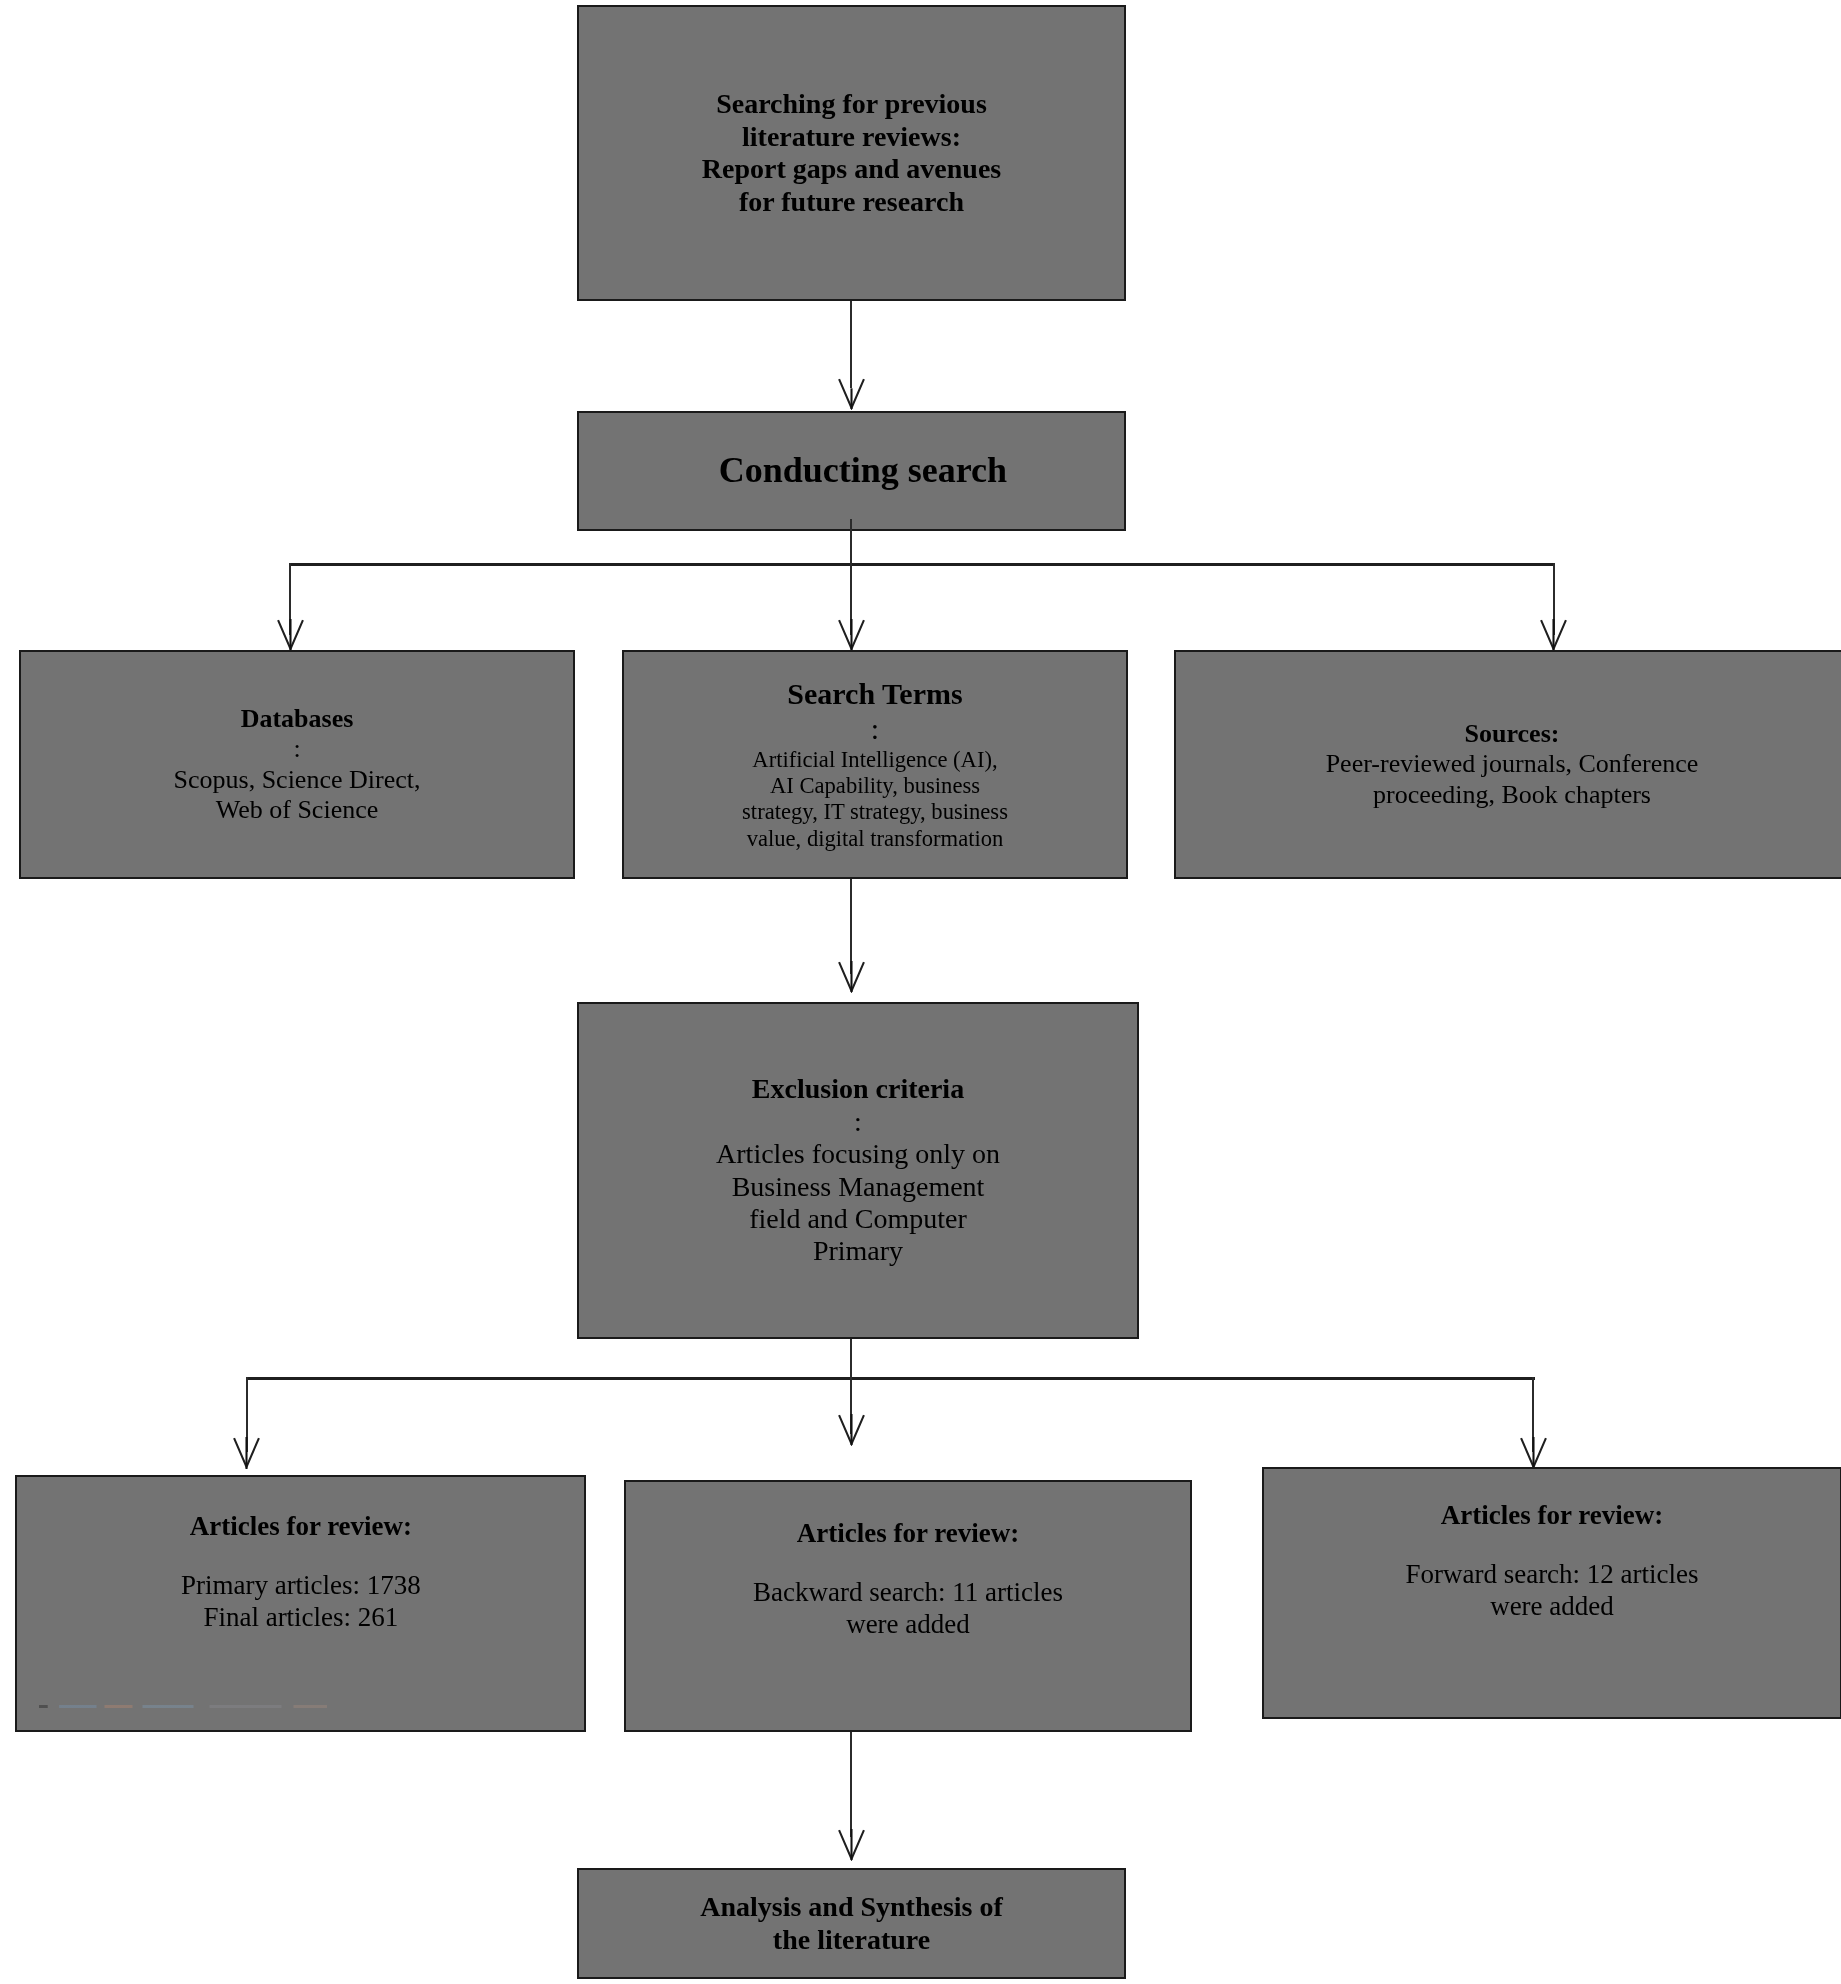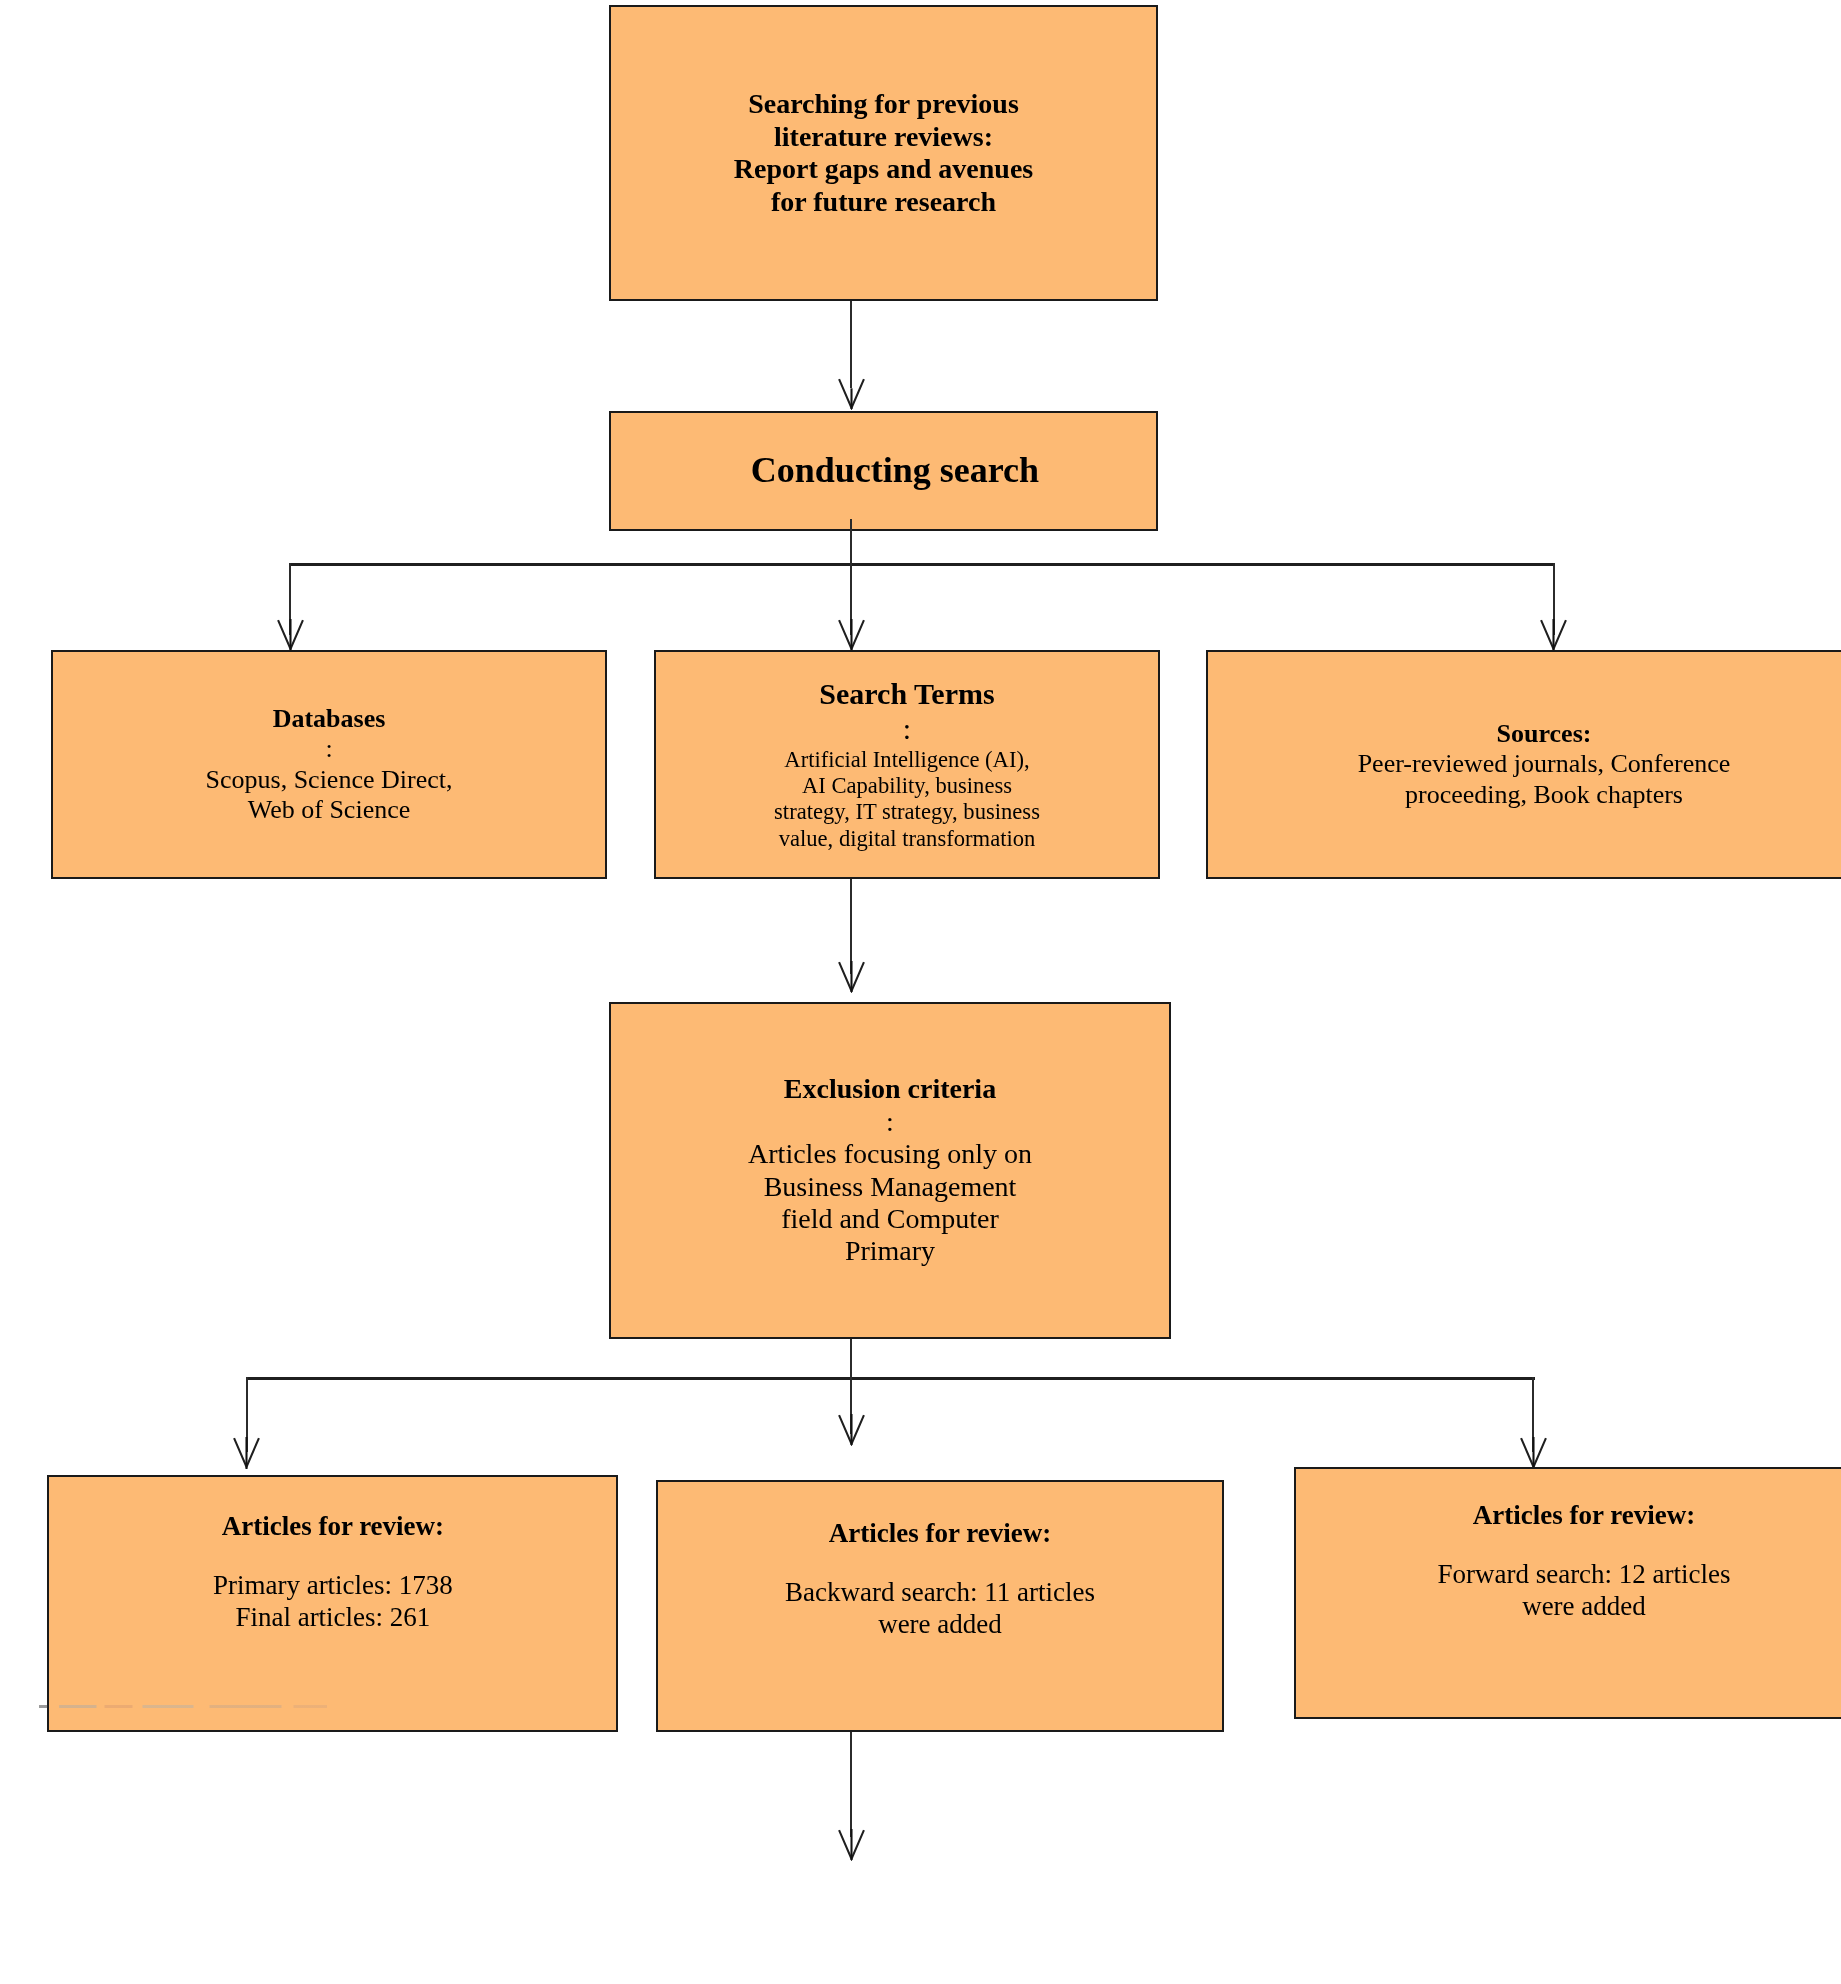--- a/index.html
+++ b/index.html
@@ -14,30 +14,29 @@
     height: 1985px;
     background: #ffffff;
     overflow: hidden;
     font-family: "Liberation Serif", "DejaVu Serif", serif;
     color: #000000;
   }
   
   .node {
     position: absolute;
     box-sizing: border-box;
-    background: #fdba74;
+    background: #737373;
     border: 2.6px solid #1a1a1a;
     display: flex;
     flex-direction: column;
     align-items: center;
     justify-content: center;
     text-align: center;
     padding: 5.1px 9.3px;
     line-height: 1.16;
-    margin-left: 32px;
   }
   .hdr-inline {
     font-weight: bold;
   }
   .hdr-inline-after {
     font-weight: normal;
   }
   .bold-all { font-weight: bold; }
 
   
@@ -243,15 +242,21 @@
   </div>
 
   <div class="vline" style="left:850px; top:1732px; height:105px;"></div>
   <div class="arrow" style="left:837px; top:1829px;">
     <svg viewBox="0 0 56 62" preserveAspectRatio="none">
       <path d="M4 2 L28 58 L52 2" fill="none" stroke="#1f1f1f" stroke-width="4"></path>
       <path d="M28 0 L28 60" stroke="#111" stroke-width="4"></path>
     </svg>
   </div>
 
+  <div class="node" style="left:577px; top:1868px; width:549px; height:111px; font-size:28px;">
+    <span class="lines bold-all">
+      <span>Analysis and Synthesis of</span>
+      <span>the literature</span>
+    </span>
+  </div>
 
 </div>
 
 
 </body></html>

